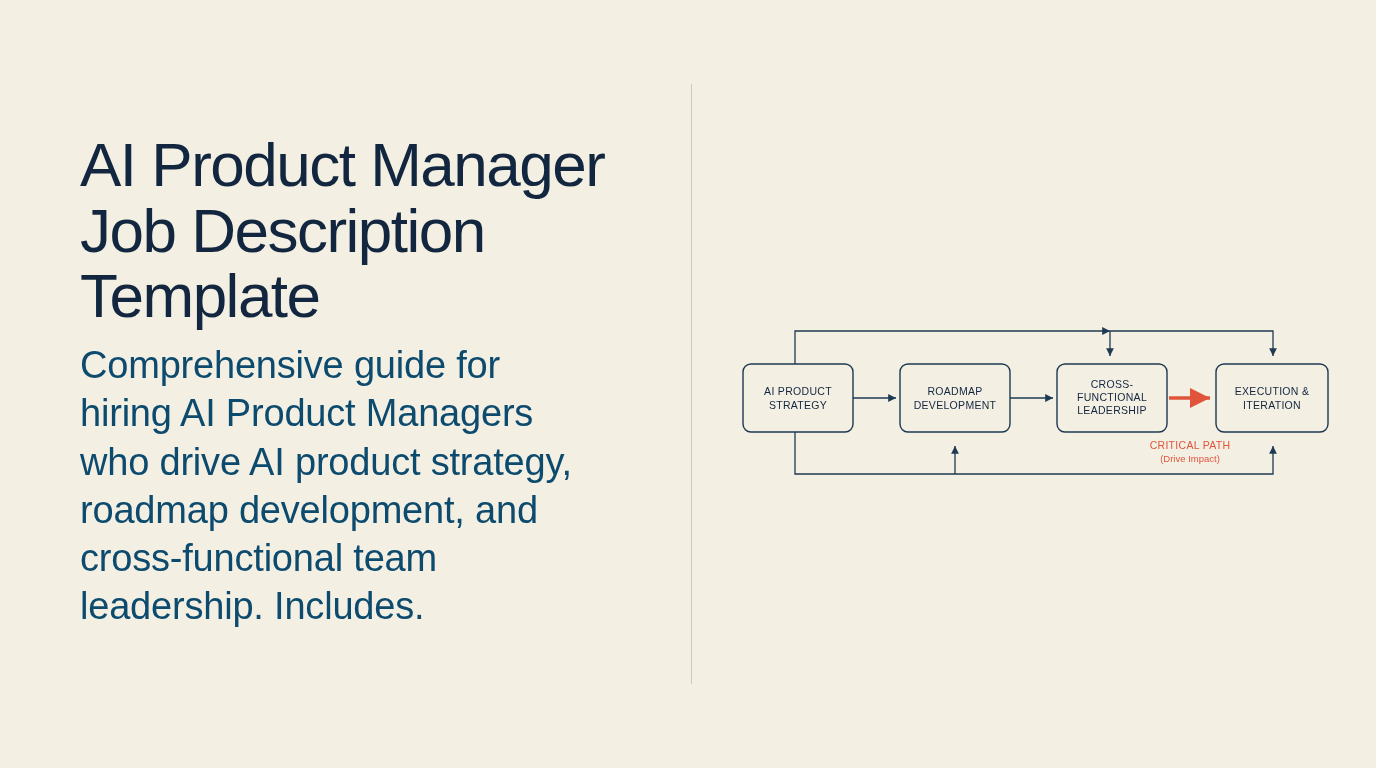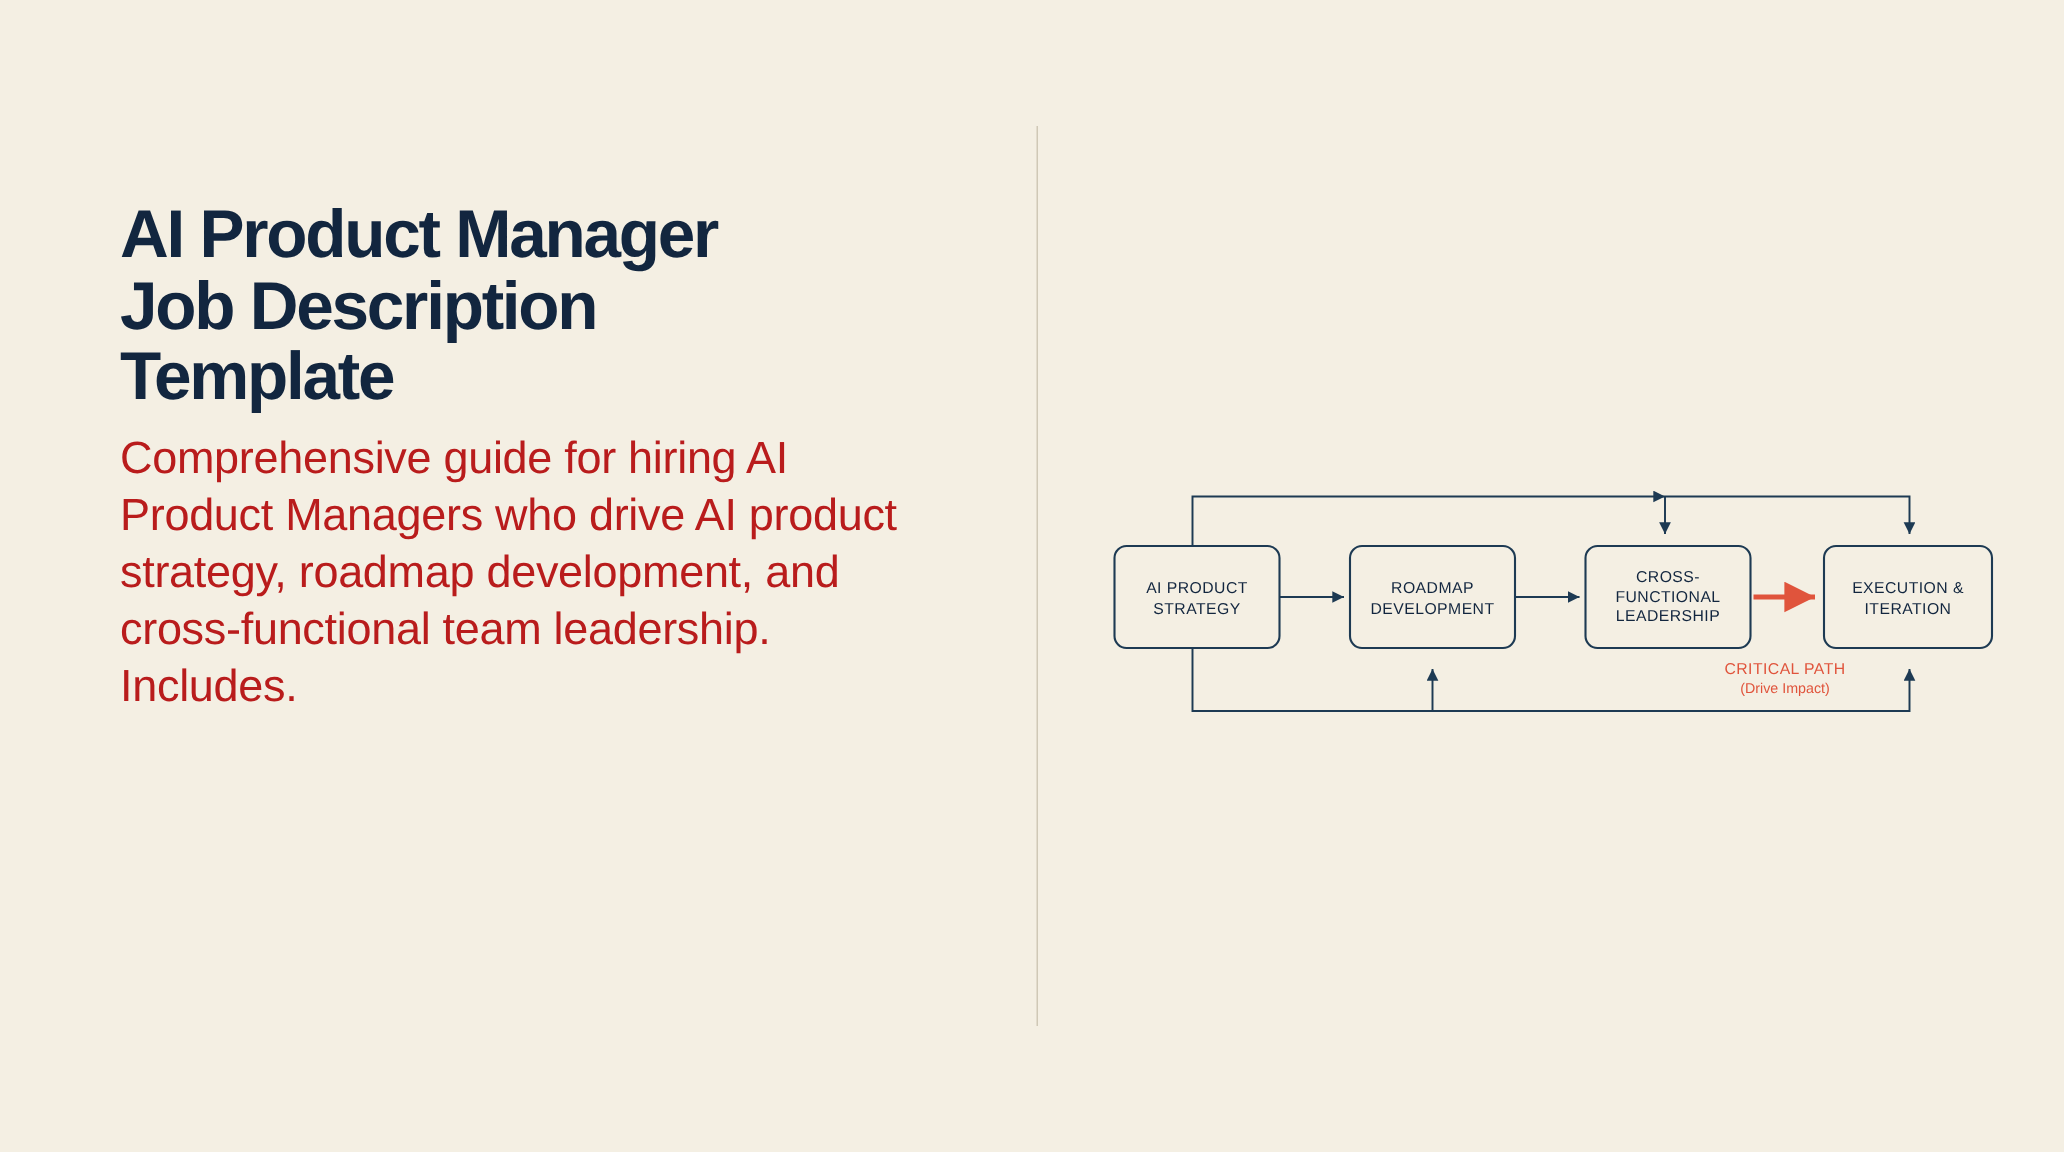--- a/index.html
+++ b/index.html
@@ -21,32 +21,32 @@
   }
 
   
   .left-col {
     position: absolute;
     left: 80px;
     top: 132px;
     width: 570px;
   }
   .title {
-    font-size: 45px;
+    font-size: 62px;
     line-height: 1.06;
-    font-weight: 700;
+    font-weight: 400;
     color: #12263f;
     letter-spacing: -1.5px;
     margin: 0 0 12px 0;
     white-space: pre-line;
   }
   .subtitle {
-    font-size: 30px;
+    font-size: 38px;
     line-height: 1.27;
-    color: #b91c1c;
+    color: #0c4a6e;
     margin: 0;
     letter-spacing: -0.2px;
     max-width: 520px;
   }
 
   
   .divider {
     position: absolute;
     left: 691px;
     top: 84px;

